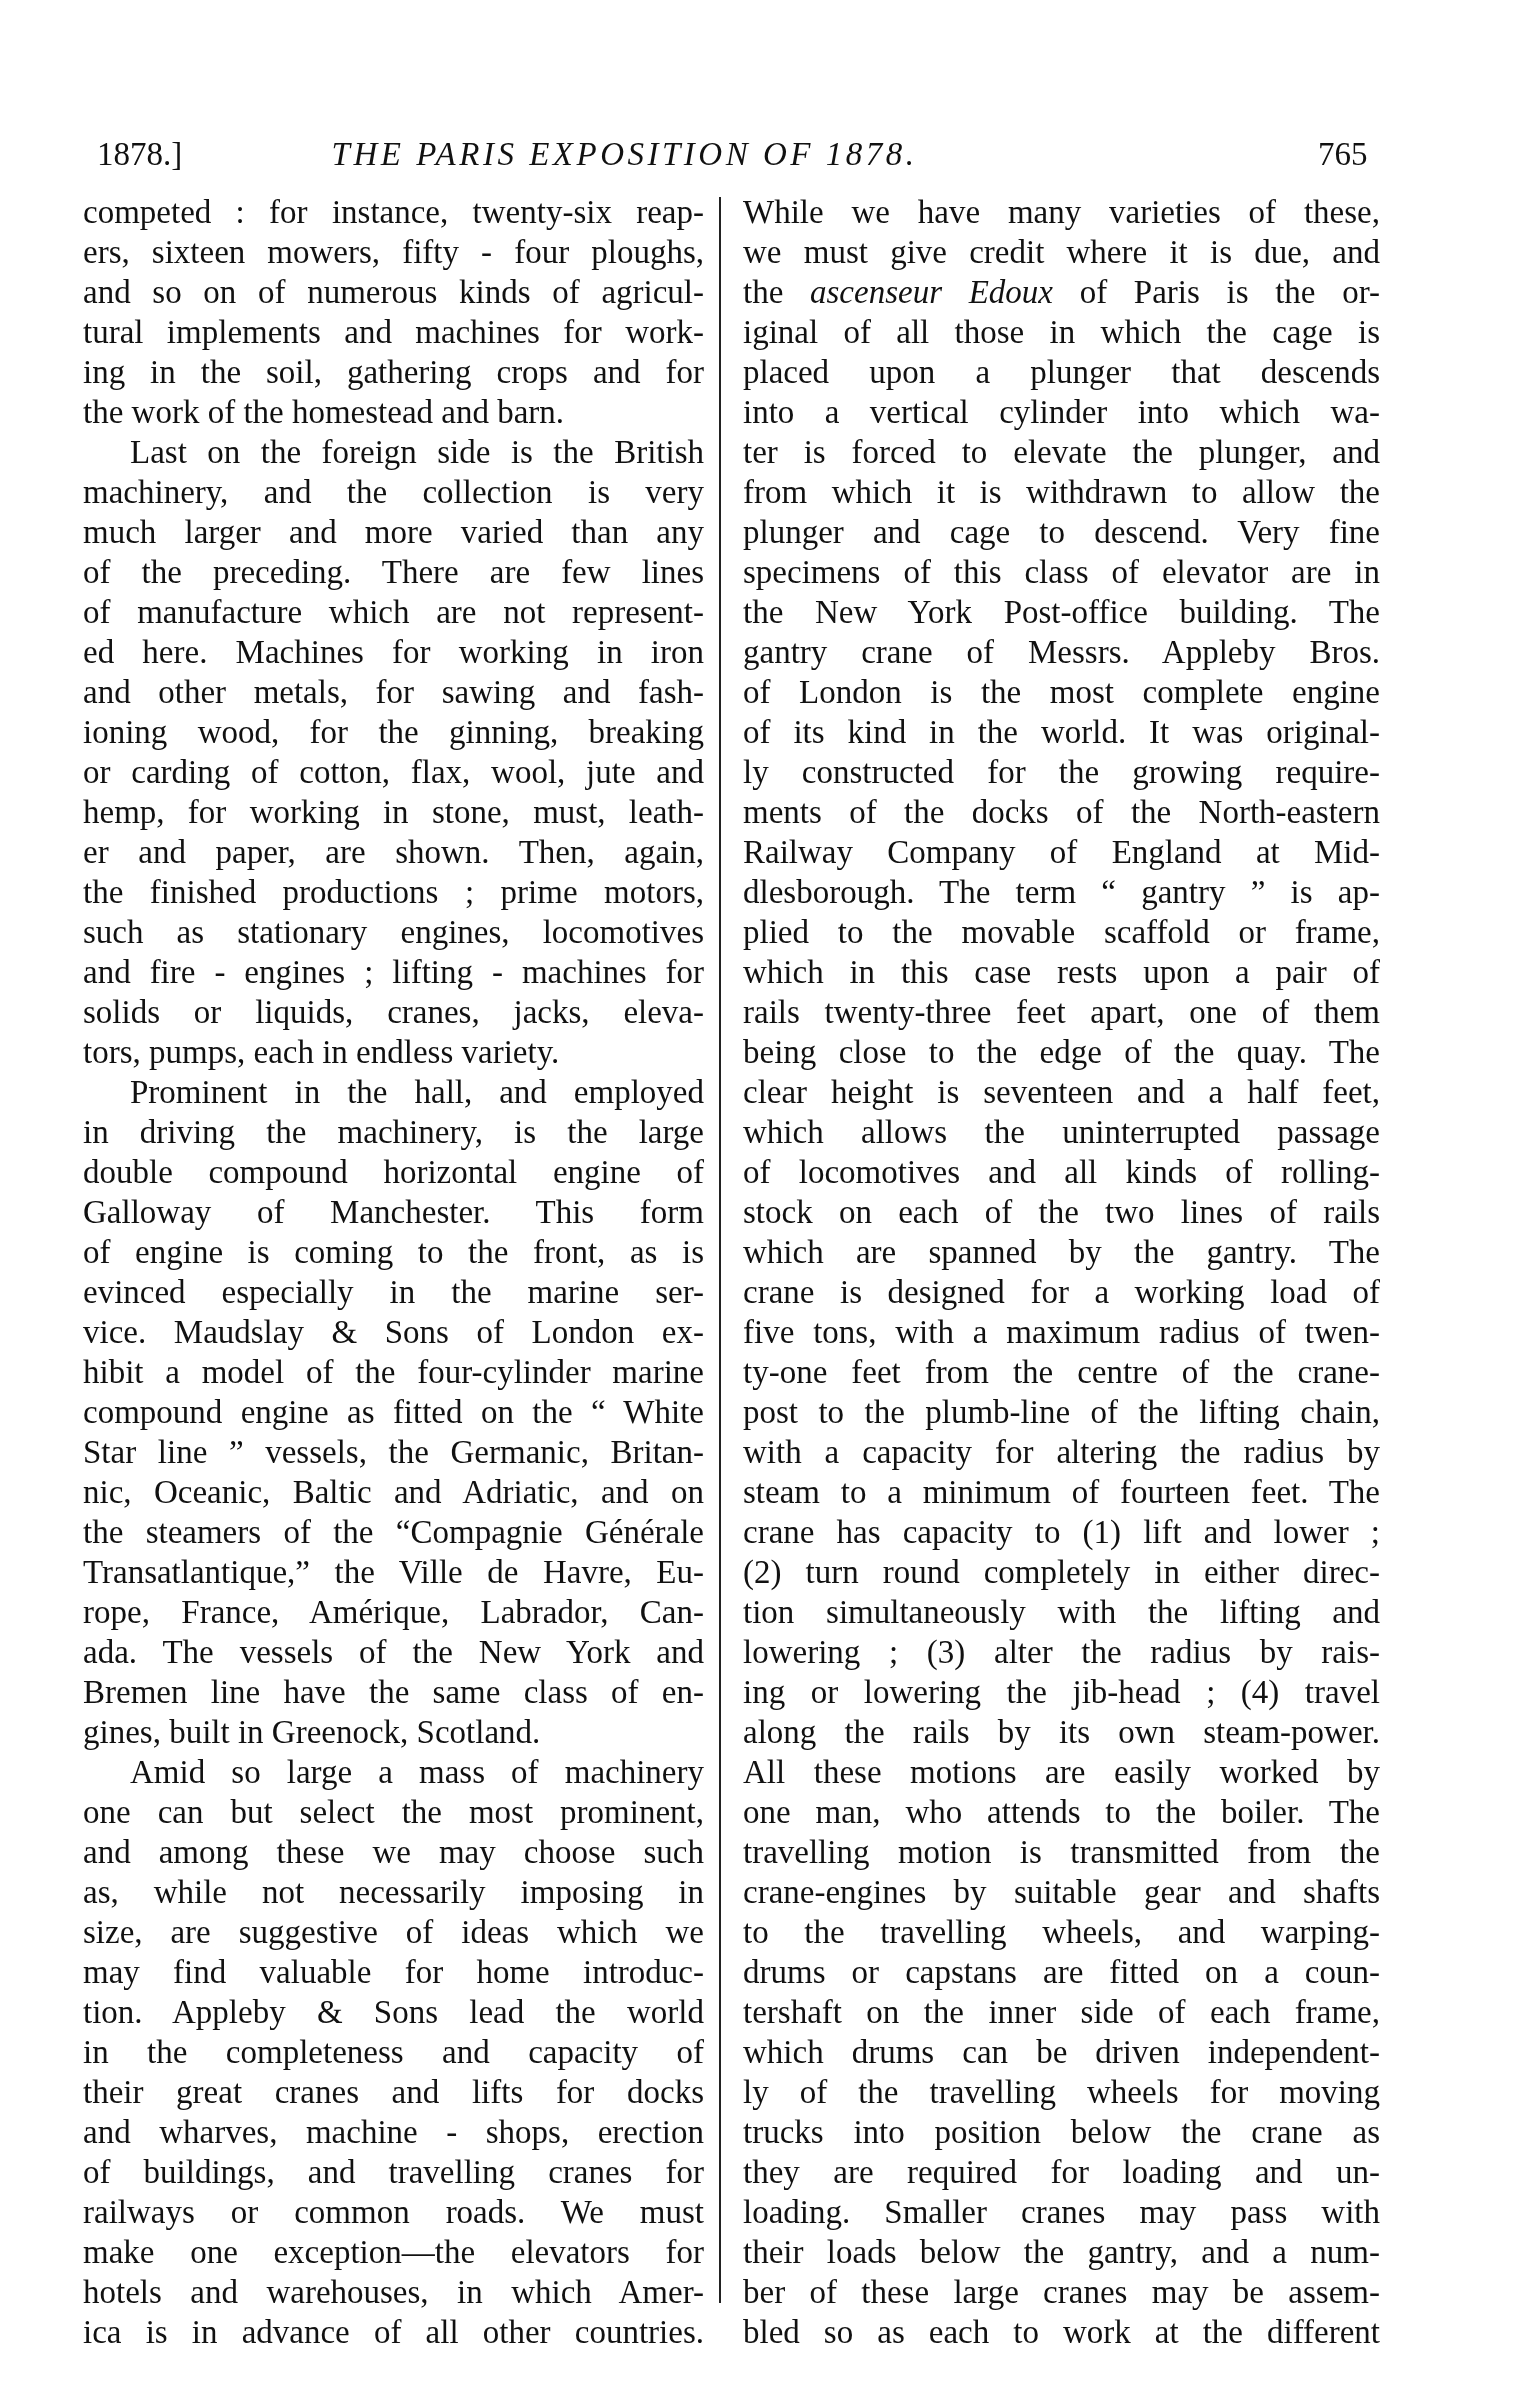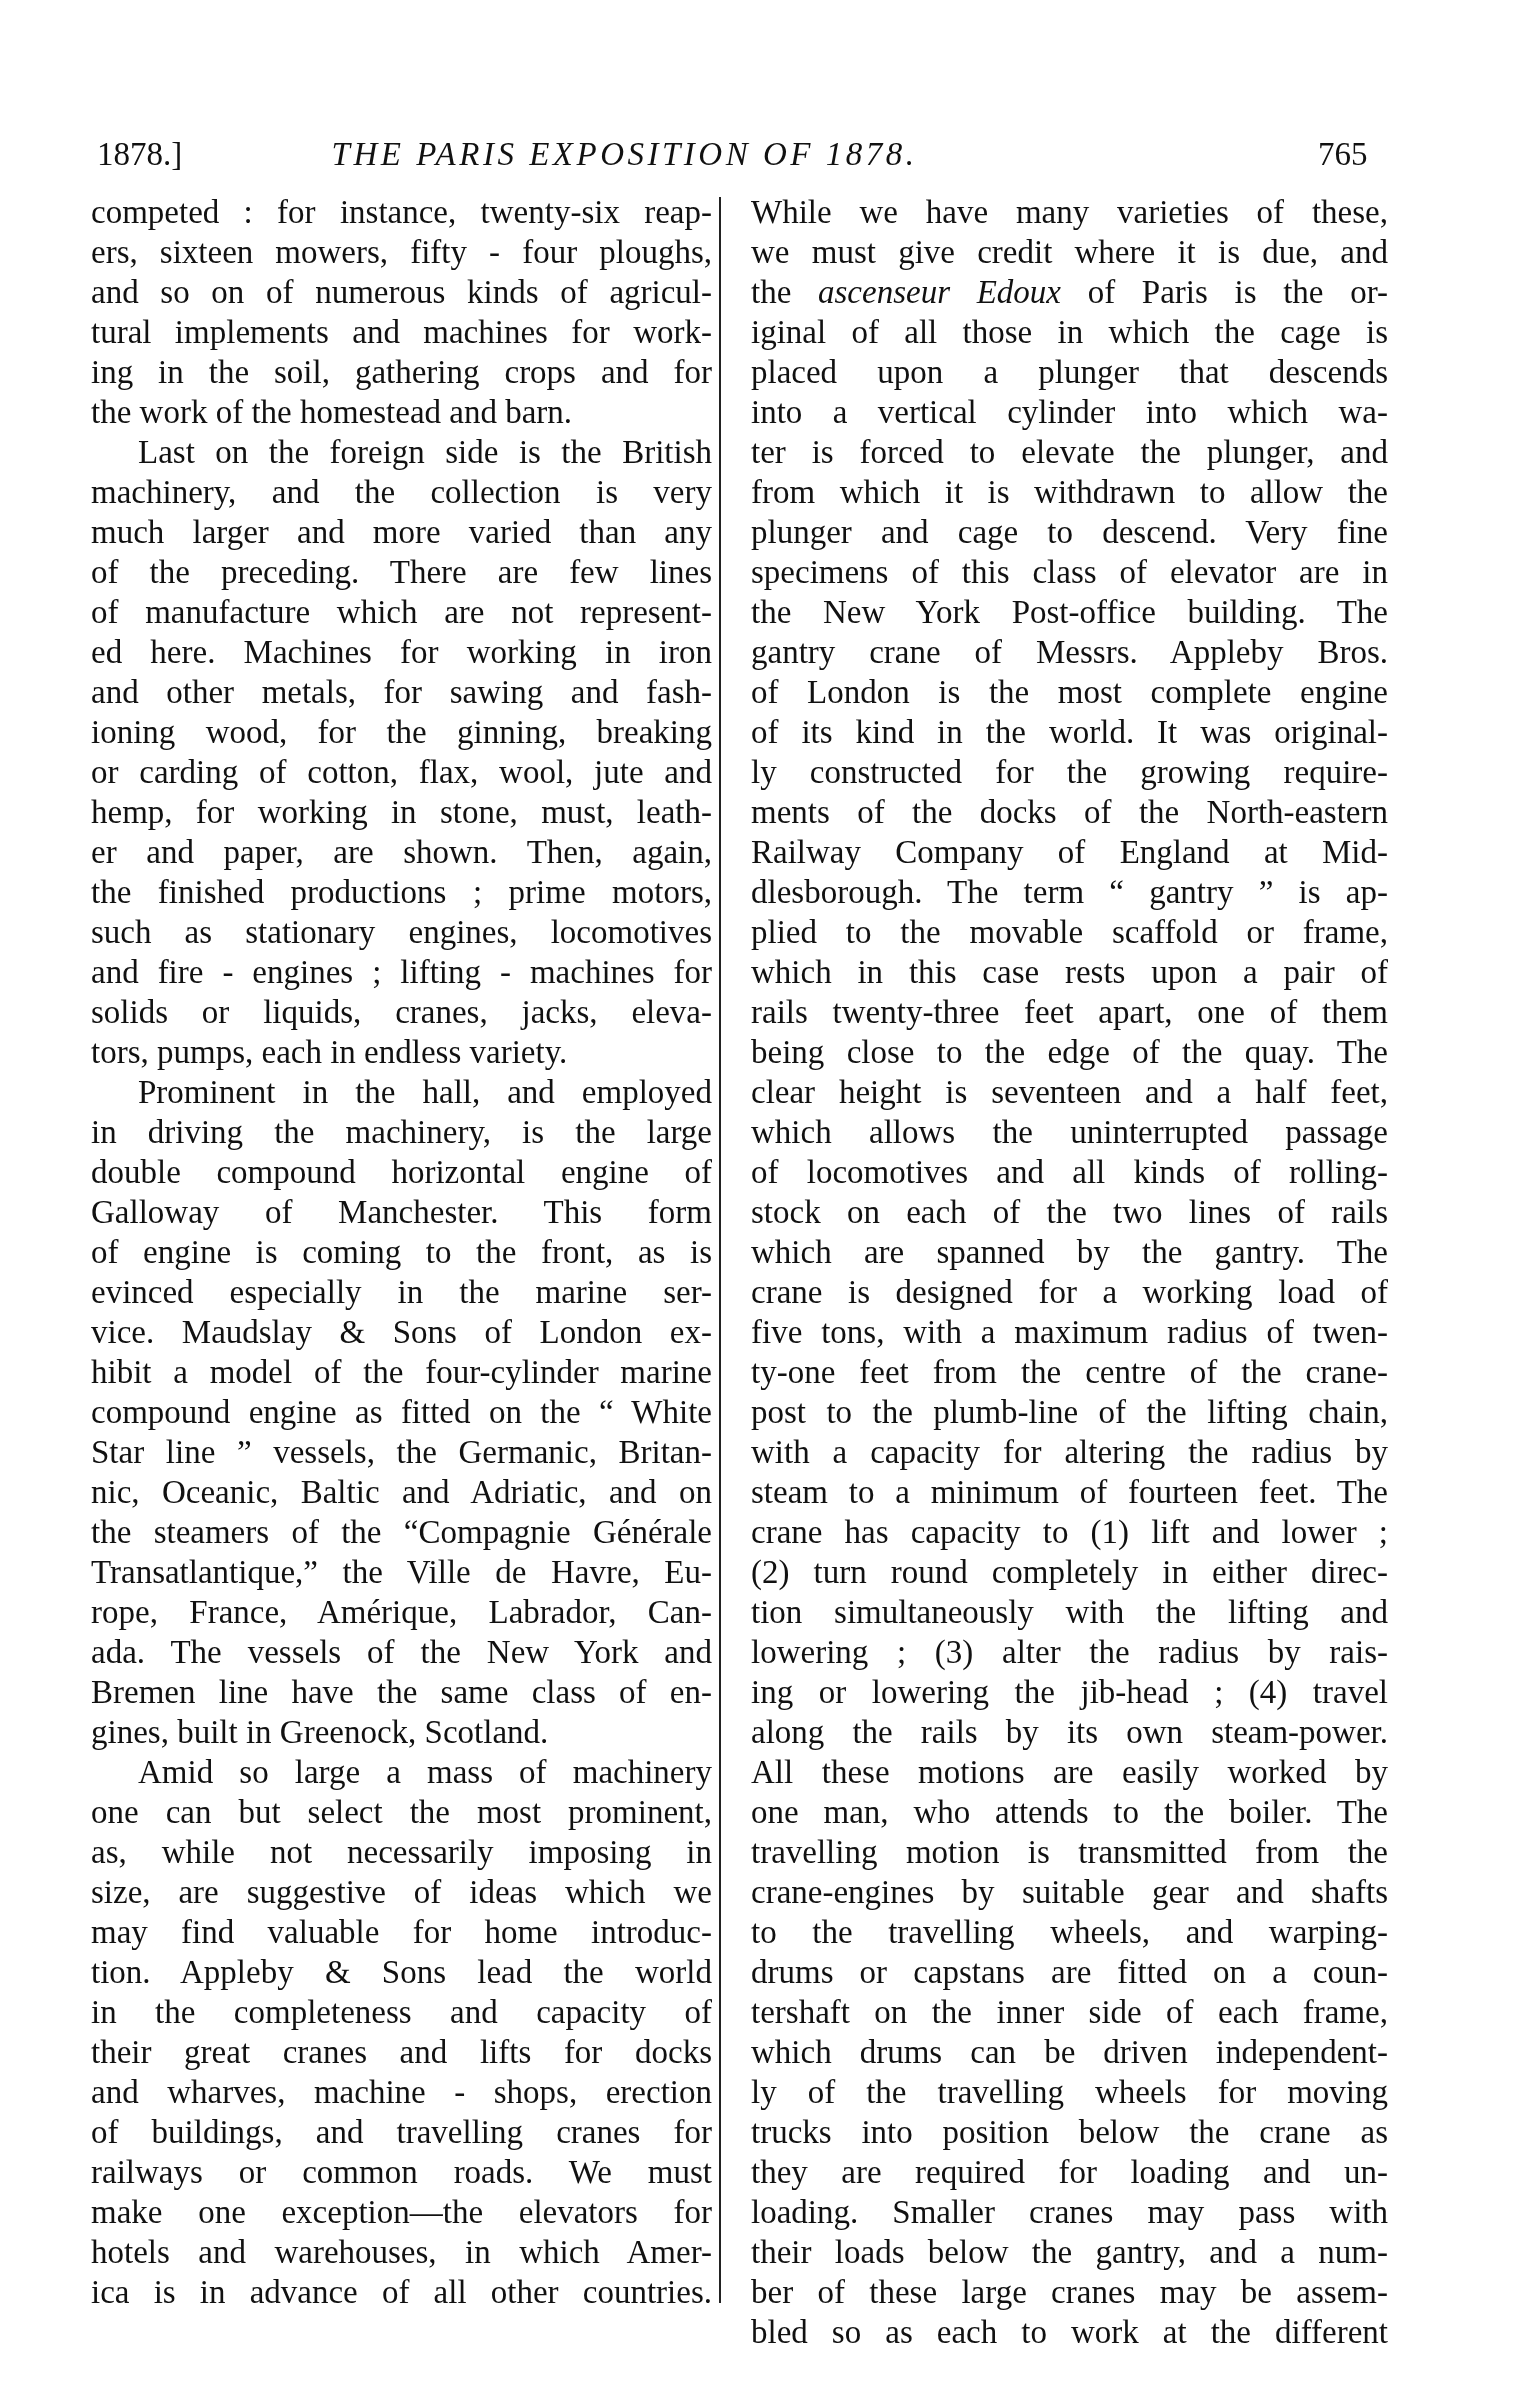--- a/index.html
+++ b/index.html
@@ -2,21 +2,21 @@
 <html style="font-size:8px"><head>
 <meta charset="utf-8">
 <style>
   html, body { margin:0; padding:0; background:#ffffff; }
   body { width:1523px; height:2401px; position:relative; overflow:hidden;
          font-family:"Liberation Serif","DejaVu Serif",serif; color:#111; }
   .hdr { position:absolute; top:102px; font-size:33px; line-height:40px;margin-top:32px; }
   .hdr-left { left:97px; }
   .hdr-title { left:0; width:1237px; text-align:center; font-style:italic; letter-spacing:3.5px; padding-left:12px; box-sizing:border-box; }
   .hdr-right { left:1318px; }
-  .col { position:absolute; top:192px; font-size:33px; line-height:40px;margin-left:8px; }
+  .col { position:absolute; top:192px; font-size:33px; line-height:40px; }
   .col-left { left:83px; width:621px; }
   .col-right { left:743px; width:637px; }
   .ln { display:block; height:40px; text-align:justify; text-align-last:justify; white-space:nowrap; overflow:visible; }
   .ln.wrap { white-space:normal; }
   .ln.end { text-align-last:left; }
   .ln.indent { padding-left:47px; }
   .divider { position:absolute; left:719px; top:197px; width:1.5px; height:2106px; background:#222; }
   em { font-style:italic; }
 </style>
 </head>
@@ -63,20 +63,21 @@
     <span class="ln wrap">Star line ” vessels, the Germanic, Britan-</span>
     <span class="ln wrap">nic, Oceanic, Baltic and Adriatic, and on</span>
     <span class="ln wrap">the steamers of the “Compagnie Générale</span>
     <span class="ln wrap">Transatlantique,” the Ville de Havre, Eu-</span>
     <span class="ln wrap">rope, France, Amérique, Labrador, Can-</span>
     <span class="ln wrap">ada. The vessels of the New York and</span>
     <span class="ln wrap">Bremen line have the same class of en-</span>
     <span class="ln end wrap">gines, built in Greenock, Scotland.</span>
     <span class="ln indent wrap">Amid so large a mass of machinery</span>
     <span class="ln wrap">one can but select the most prominent,</span>
+    <span class="ln wrap">and among these we may choose such</span>
     <span class="ln wrap">as, while not necessarily imposing in</span>
     <span class="ln wrap">size, are suggestive of ideas which we</span>
     <span class="ln wrap">may find valuable for home introduc-</span>
     <span class="ln wrap">tion. Appleby &amp; Sons lead the world</span>
     <span class="ln wrap">in the completeness and capacity of</span>
     <span class="ln wrap">their great cranes and lifts for docks</span>
     <span class="ln wrap">and wharves, machine - shops, erection</span>
     <span class="ln wrap">of buildings, and travelling cranes for</span>
     <span class="ln wrap">railways or common roads. We must</span>
     <span class="ln wrap">make one exception—the elevators for</span>

